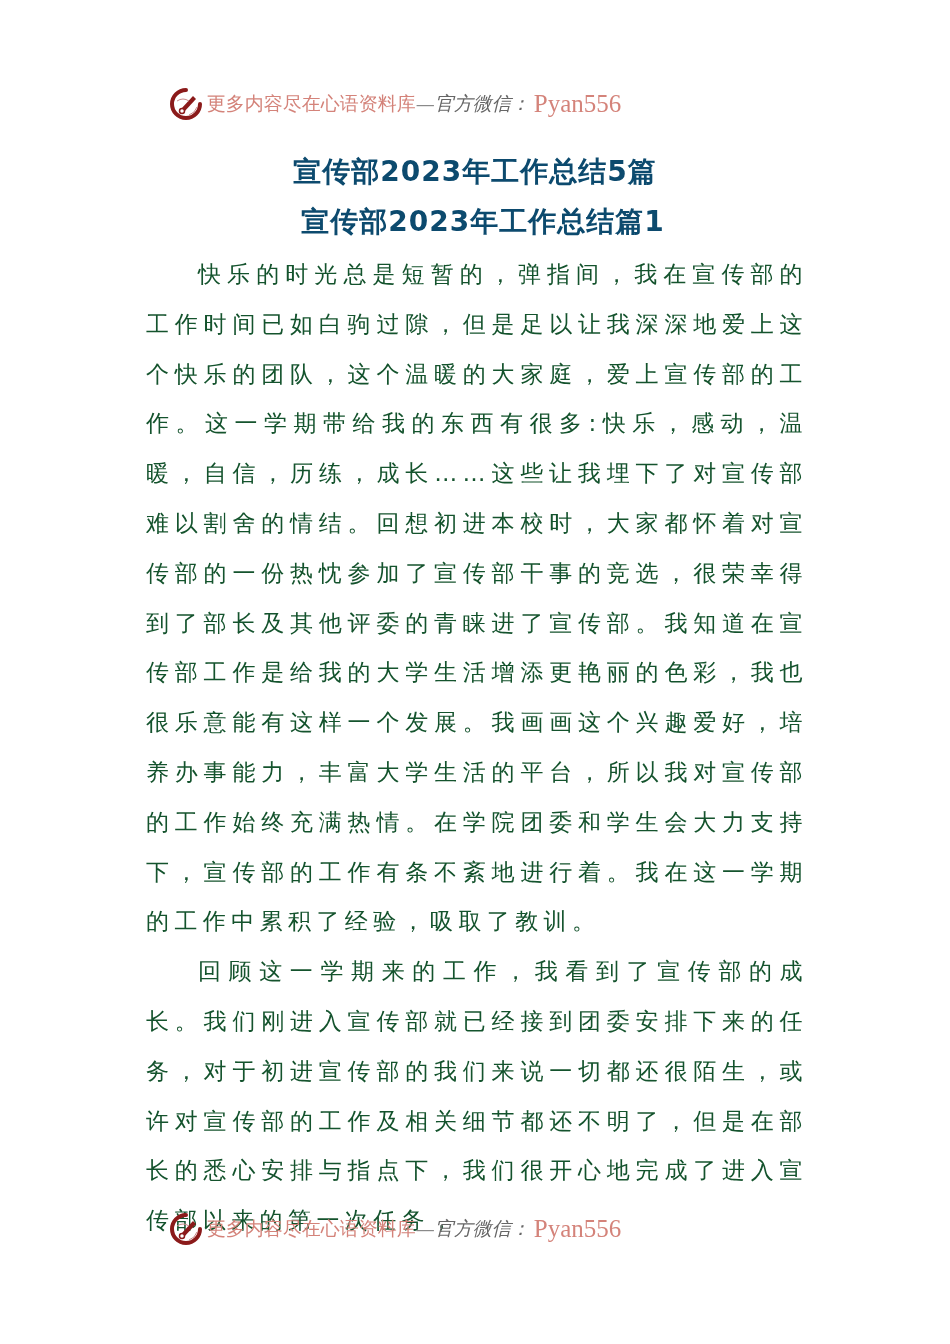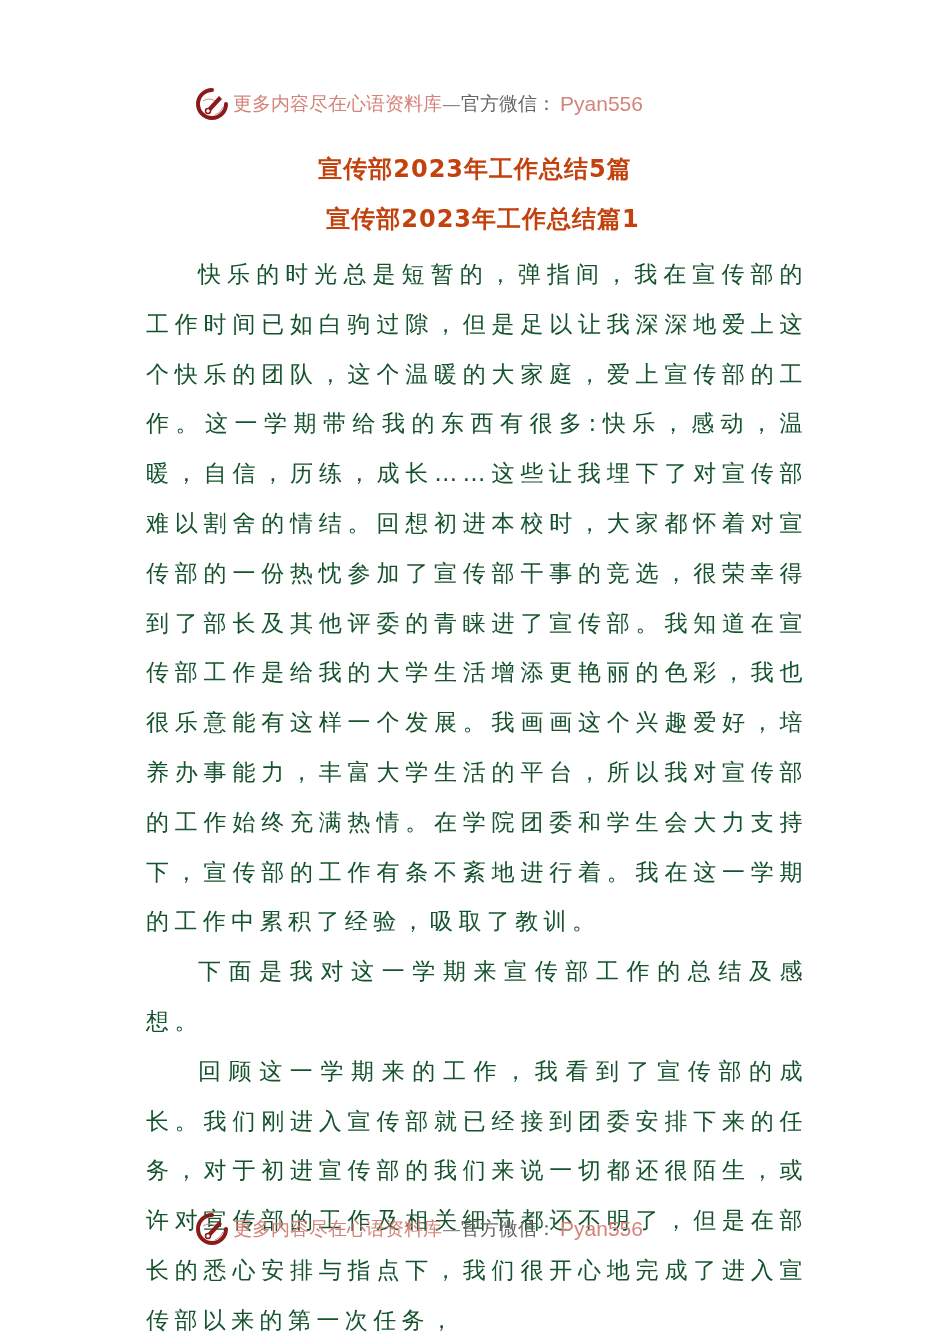--- a/index.html
+++ b/index.html
@@ -16,21 +16,20 @@
       color: #111111;
     }
     .banner {
       position: absolute;
       left: 0;
       width: 790px;
       height: 40px;
       display: flex;
       align-items: center;
       justify-content: center;
-      padding-left: 24px;
     }
     .banner.top { top: 84px; }
     .banner.bottom { top: 1209px; }
     .banner .logo {
       width: 34px;
       height: 34px;
       margin-right: 4px;
       display: inline-block;
     }
     .banner .slogan {
@@ -41,35 +40,36 @@
     }
     .banner .dash {
       font-family: "DejaVu Serif", serif;
       font-size: 19px;
       color: #8a8a8a;
     }
     .banner .wechat {
       font-family: "DejaVu Serif", serif;
       font-size: 19px;
       color: #666666;
+      font-style: italic;
     }
     .banner .wechat-id {
-      font-family: Liberation Sans, sans-serif;
-      font-size: 21px;
+      font-family: Liberation Serif, serif;
+      font-size: 25px;
       color: #d4837a;
       margin-left: 4px;
     }
     .title {
       position: absolute;
       left: 0;
       width: 950px;
       text-align: center;
       font-weight: bold;
-      font-size: 24px;
-      color: #c2410c;
+      font-size: 28px;
+      color: #0c4a6e;
       letter-spacing: 1px;
     }
     .title.main { top: 153px; }
     .title.sub { top: 203px; margin-left: 8px; }
     .content {
       position: absolute;
       left: 146px;
       top: 250px;
       width: 662px;
     }
@@ -102,21 +102,20 @@
   <span class="dash">—</span>
   <span class="wechat">官方微信：</span>
   <span class="wechat-id">Pyan556</span>
 </div>
 
 <div class="title main">宣传部2023年工作总结5篇</div>
 <div class="title sub">宣传部2023年工作总结篇1</div>
 
 <div class="content">
   <p class="para">快乐的时光总是短暂的，弹指间，我在宣传部的工作时间已如白驹过隙，但是足以让我深深地爱上这个快乐的团队，这个温暖的大家庭，爱上宣传部的工作。这一学期带给我的东西有很多:快乐，感动，温暖，自信，历练，成长……这些让我埋下了对宣传部难以割舍的情结。回想初进本校时，大家都怀着对宣传部的一份热忱参加了宣传部干事的竞选，很荣幸得到了部长及其他评委的青睐进了宣传部。我知道在宣传部工作是给我的大学生活增添更艳丽的色彩，我也很乐意能有这样一个发展。我画画这个兴趣爱好，培养办事能力，丰富大学生活的平台，所以我对宣传部的工作始终充满热情。在学院团委和学生会大力支持下，宣传部的工作有条不紊地进行着。我在这一学期的工作中累积了经验，吸取了教训。</p>
-  <p class="para">下面是我对这一学期来宣传部工作的总结及感想。</p>
   <p class="para">回顾这一学期来的工作，我看到了宣传部的成长。我们刚进入宣传部就已经接到团委安排下来的任务，对于初进宣传部的我们来说一切都还很陌生，或许对宣传部的工作及相关细节都还不明了，但是在部长的悉心安排与指点下，我们很开心地完成了进入宣传部以来的第一次任务，</p>
 </div>
 
 <div class="banner bottom">
   <span class="logo">
     <svg width="34" height="34" viewBox="0 0 34 34">
       <path d="M17 3 A14 14 0 1 0 31 17" fill="none" stroke="#8b1a1a" stroke-width="4" stroke-linecap="round"></path>
       <path d="M12 22 L24 9 L27 12 L15 25 Z" fill="#8b1a1a"></path>
       <circle cx="13" cy="24" r="2.5" fill="#ffffff" stroke="#8b1a1a" stroke-width="1.5"></circle>
       <path d="M8 14 Q14 10 20 14" fill="none" stroke="#c98a8a" stroke-width="1"></path>

